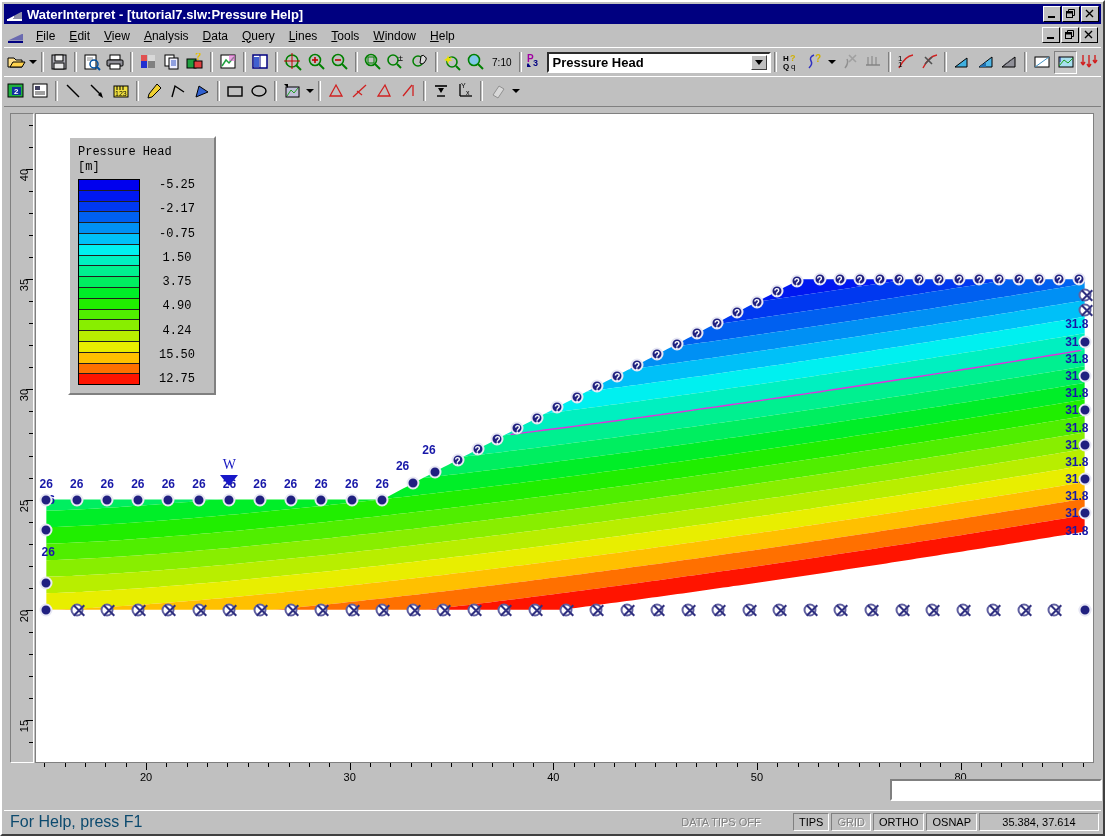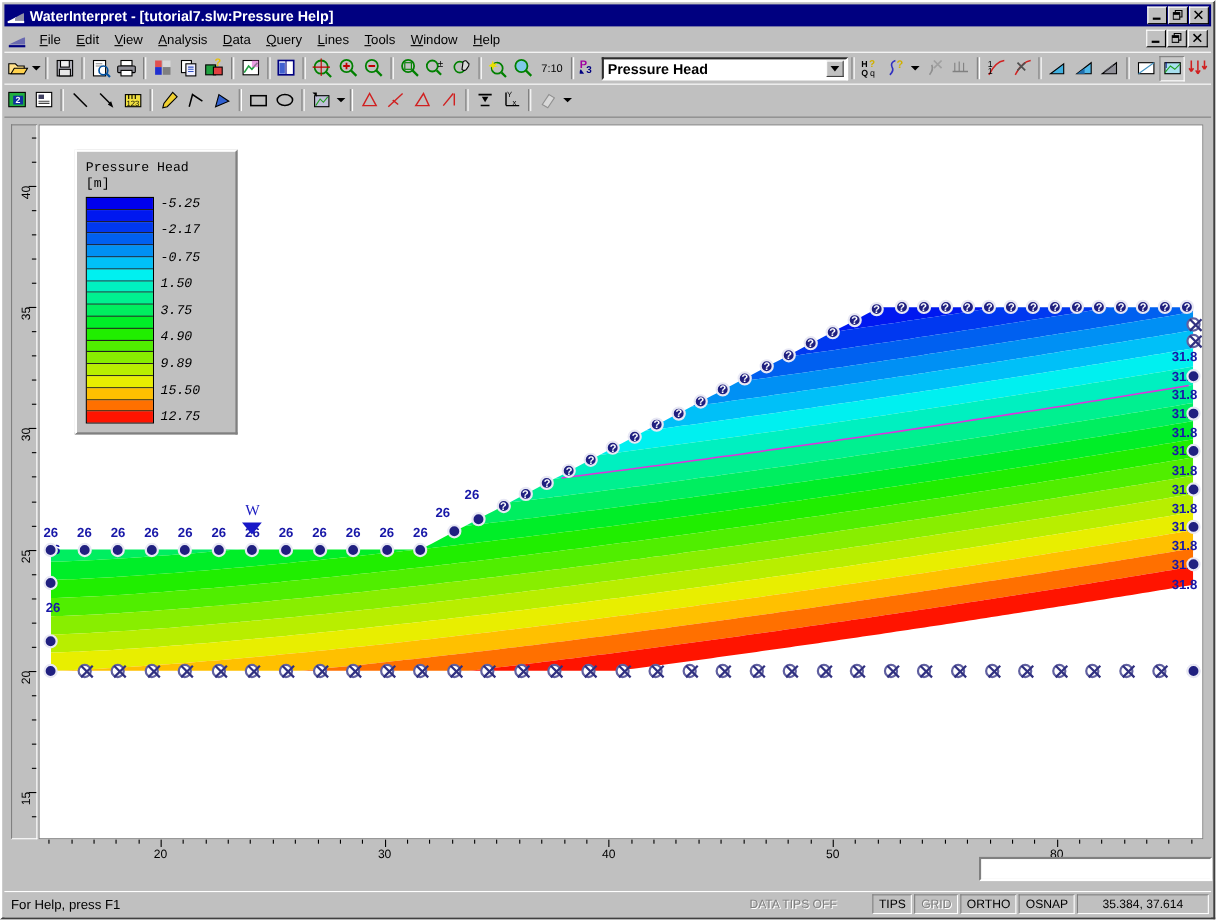--- a/index.html
+++ b/index.html
@@ -160,21 +160,21 @@
   .legend .ltitle { font-size: 12px; color:#000; white-space:nowrap; }
   .legend .lunit { font-size: 12px; color:#000; margin-top:1px; }
   .legend-body { display:flex; margin-top:5px; }
   .colorbar {
     width: 62px; border: 1px solid #000; display:flex; flex-direction:column;
   }
   .colorbar .band { flex: 1 1 auto; border-bottom: 1px solid #202020; }
   .colorbar .band:last-child { border-bottom: none; }
   .legend-labels { flex:1; display:flex; flex-direction:column;
                    justify-content: space-between; padding-left:6px; padding-top:-2px;}
-  .legend-labels .lv { font-size: 12px; color:#000; text-align:left; line-height: 1; font-style: italic; }
+  .legend-labels .lv { font-size: 12px; color:#000; text-align:center; line-height: 1; }
 
   
   .node {
     position:absolute; width:13px; height:13px; border-radius:50%;
     background:#202080; border:2px solid #e8e8f4;
     transform: translate(-50%,-50%);
   }
   .node.q::after {
     content:"?"; position:absolute; left:0; top:-1px; width:100%;
     text-align:center; color:#ffffff; font-size:10px; font-weight:bold;
@@ -207,21 +207,21 @@
     background:#ffffff; border:2px solid; border-color:#808080 #ffffff #ffffff #808080;
   }
 
   
   .statusbar {
     position:absolute; left:2px; bottom:2px; width:1097px; height:22px;
     background:#c0c0c0; display:flex; align-items:center;
     border-top:1px solid #ffffff;
   }
   .sb-help {
-    flex:1; font-size:12px; color:#000000; padding-left:6px;
+    flex:1; font-size:16px; color:#0c4a6e; padding-left:6px;
   }
   .sb-cell {
     height:18px; display:flex; align-items:center; justify-content:center;
     font-size:11px; color:#000; padding:0 5px;
     border: 1px solid; border-color:#808080 #ffffff #ffffff #808080;
     margin-right:2px; white-space:nowrap;
   }
   .sb-cell.dim { color:#808080; text-shadow: 1px 1px 0 #ffffff; }
   .sb-cell.wide { min-width: 120px; }
 </style>
@@ -927,21 +927,21 @@
               <div class="band" style="background: rgb(255, 112, 0);"></div>
               <div class="band" style="background: rgb(255, 20, 0);"></div>
             </div>
           <div class="legend-labels" id="legendlabels" style="height:206px">
               <div class="lv">-5.25</div>
               <div class="lv">-2.17</div>
               <div class="lv">-0.75</div>
               <div class="lv">1.50</div>
               <div class="lv">3.75</div>
               <div class="lv">4.90</div>
-              <div class="lv">9.89</div>
+              <div class="lv">4.24</div>
               <div class="lv">15.50</div>
               <div class="lv">12.75</div>
             </div>
         </div>
       </div>
     </div>
 
     <div class="editbox">
       <input type="text" style="width: 100%; height: 100%; border: none; outline: none; font-size: 12px; padding: 0px 3px; font-family: &quot;Liberation Sans&quot;, sans-serif;" placeholder="">
     </div>

